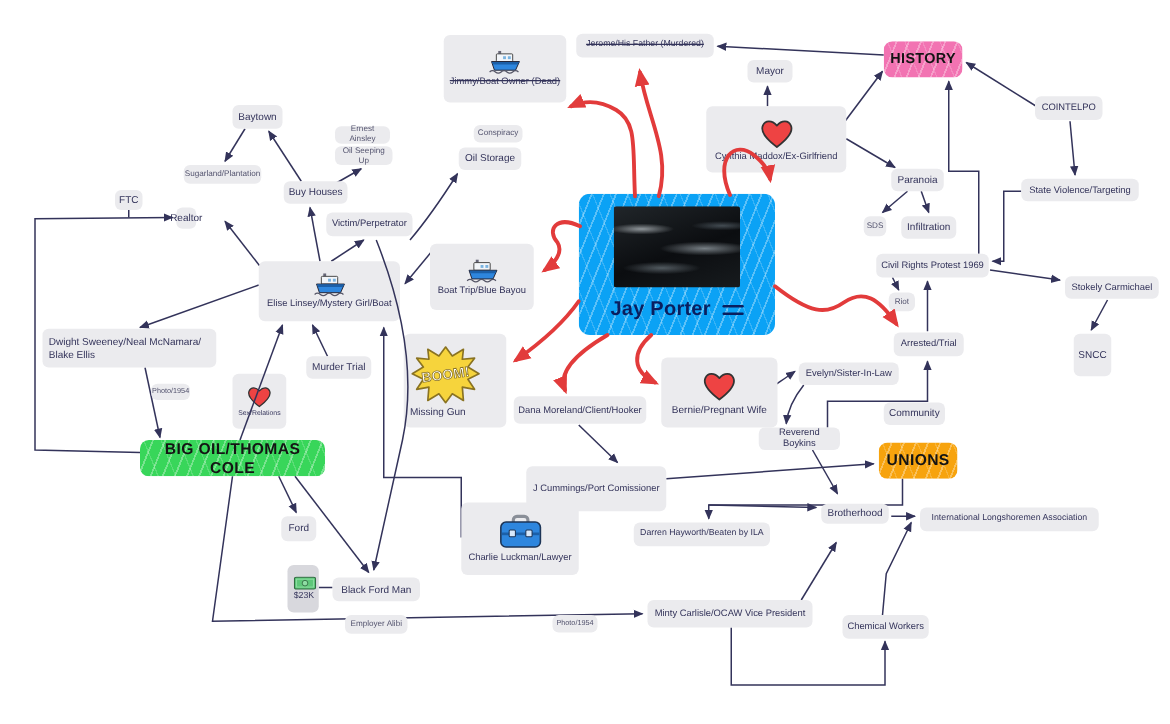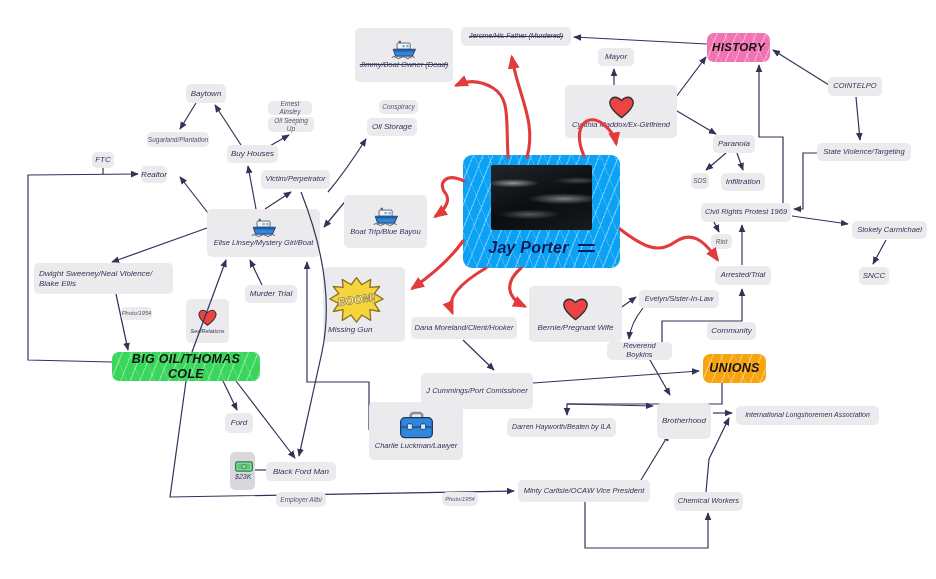--- a/index.html
+++ b/index.html
@@ -5,21 +5,21 @@
   html,body{margin:0;padding:0;background:#fff;}
   body{font-family:"Liberation Sans",sans-serif;}
   #canvas{position:relative;width:936px;height:579px;background:#ffffff;overflow:hidden;}
   svg.edge-layer{position:absolute;left:0;top:0;width:936px;height:579px;pointer-events:none;}
   #edges-svg{z-index:1;}
   #edges-svg-top{z-index:4;}
   .edge{fill:none;}
   .edge.dark{stroke:#33335a;stroke-width:1.2;}
   .edge.red{stroke:#e23b3b;stroke-width:3.1;stroke-linecap:round;}
   .node{position:absolute;z-index:2;background:#ebebee;border-radius:5px;display:flex;flex-direction:column;
-        align-items:center;justify-content:center;gap:1px;color:#33335a;box-sizing:border-box;padding:2px 3px;font-style:italic;}
+        align-items:center;justify-content:center;gap:1px;color:#33335a;box-sizing:border-box;padding:2px 3px;}
   .node .lbl{line-height:1.18;text-align:center;white-space:pre-line;font-size:8px;}
   .v-small{color:#54546f;}
   .v-small .lbl{font-size:6.5px;}
   .strike{text-decoration:line-through;}
   .align-left{align-items:flex-start;padding-left:5px;}
   .align-left .lbl{text-align:left;}
   .icon{display:flex;align-items:center;justify-content:center;line-height:0;}
   .v-pink,.v-green,.v-orange,.v-blue{
     background-image:
       repeating-linear-gradient(112deg, rgba(255,255,255,.33) 0 1.4px, rgba(255,255,255,0) 1.4px 9px),
@@ -170,21 +170,21 @@
     </div>
     <div class="node v-small" style="left: 147px; top: 132px; width: 62px; height: 15px;">
       <span class="lbl">Sugarland/Plantation</span>
     </div>
     <div class="node v-default" style="left: 227px; top: 145px; width: 51px; height: 18px;">
       <span class="lbl">Buy Houses</span>
     </div>
     <div class="node v-default" style="left: 92px; top: 152px; width: 22px; height: 16px;">
       <span class="lbl">FTC</span>
     </div>
-    <div class="node v-default" style="left: 141px; top: 166px; width: 26px; height: 17px;">
+    <div class="node v-default" style="left: 141px; top: 166px; width: 16px; height: 17px;">
       <span class="lbl">Realtor</span>
     </div>
     <div class="node v-default" style="left: 261px; top: 170px; width: 69px; height: 19px;">
       <span class="lbl" style="font-size: 7.5px;">Victim/Perpetrator</span>
     </div>
     <div class="node v-small" style="left: 379px; top: 100px; width: 39px; height: 14px;">
       <span class="lbl">Conspiracy</span>
     </div>
     <div class="node v-default" style="left: 367px; top: 118px; width: 50px; height: 18px;">
       <span class="lbl">Oil Storage</span>
@@ -203,21 +203,21 @@
     </div>
     <div class="node v-default" style="left: 701px; top: 203px; width: 90px; height: 19px;">
       <span class="lbl" style="font-size: 7.5px;">Civil Rights Protest 1969</span>
     </div>
     <div class="node v-default" style="left: 852px; top: 221px; width: 75px; height: 18px;">
       <span class="lbl" style="font-size: 7.5px;">Stokely Carmichael</span>
     </div>
     <div class="node v-small" style="left: 711px; top: 234px; width: 21px; height: 15px;">
       <span class="lbl">Riot</span>
     </div>
-    <div class="node v-default" style="left: 859px; top: 267px; width: 30px; height: 18px;">
+    <div class="node v-default" style="left: 859px; top: 267px; width: 30px; height: 34px;">
       <span class="lbl">SNCC</span>
     </div>
     <div class="node v-default" style="left: 715px; top: 266px; width: 56px; height: 19px;">
       <span class="lbl" style="font-size: 7.5px;">Arrested/Trial</span>
     </div>
     <div class="node v-default" style="left: 207px; top: 209px; width: 113px; height: 48px;">
       <span class="icon">
         <svg viewBox="0 0 40 26" width="32" height="20">
           <rect x="13" y="1" width="3" height="5" fill="#667"></rect>
           <rect x="11" y="4" width="17" height="8" rx="1" fill="#f2f5f9" stroke="#444" stroke-width="1"></rect>
@@ -241,21 +241,21 @@
           <path d="M6.5,12.5 L34.5,12.5 L33.4,15 L7.6,15 Z" fill="#1b5fa8"></path>
           <path d="M4,22.8 q3,-2.6 6,0 q3,2.6 6,0 q3,-2.6 6,0 q3,2.6 6,0 q3,-2.6 6,0" fill="none" stroke="#556" stroke-width="1.3"></path>
         </svg>
       </span>
       <span class="lbl" style="font-size: 7.5px;">Boat Trip/Blue Bayou</span>
     </div>
     <div class="node v-default" style="left: 245px; top: 285px; width: 52px; height: 18px;">
       <span class="lbl">Murder Trial</span>
     </div>
     <div class="node v-default align-left" style="left: 34px; top: 263px; width: 139px; height: 31px;">
-      <span class="lbl">Dwight Sweeney/Neal Violence/
+      <span class="lbl">Dwight Sweeney/Neal McNamara/
 Blake Ellis</span>
     </div>
     <div class="node v-small" style="left: 121px; top: 307px; width: 31px; height: 13px;">
       <span class="lbl" style="font-size: 5.8px;">Photo/1954</span>
     </div>
     <div class="node v-default" style="left: 186px; top: 299px; width: 43px; height: 44px;">
       <span class="icon">
         <svg viewBox="0 0 24 22" width="21" height="19">
           <path d="M12 20 C4 14 1 9 2.5 5.5 C4 2 8.5 1.5 12 5.5 C15.5 1.5 20 2 21.5 5.5 C23 9 20 14 12 20 Z" fill="#ee4343" stroke="#333" stroke-width="1.2" stroke-linejoin="round"></path>
         </svg>
@@ -333,21 +333,21 @@
     </div>
     <div class="node v-default" style="left: 507px; top: 418px; width: 109px; height: 19px;">
       <span class="lbl" style="font-size: 7px;">Darren Hayworth/Beaten by ILA</span>
     </div>
     <div class="node v-default" style="left: 518px; top: 480px; width: 132px; height: 22px;">
       <span class="lbl" style="font-size: 7.5px;">Minty Carlisle/OCAW Vice President</span>
     </div>
     <div class="node v-small" style="left: 442px; top: 492px; width: 36px; height: 14px;">
       <span class="lbl" style="font-size: 5.8px;">Photo/1954</span>
     </div>
-    <div class="node v-default" style="left: 657px; top: 403px; width: 54px; height: 36px;">
+    <div class="node v-default" style="left: 657px; top: 403px; width: 54px; height: 16px;">
       <span class="lbl">Brotherhood</span>
     </div>
     <div class="node v-default" style="left: 736px; top: 406px; width: 143px; height: 19px;">
       <span class="lbl" style="font-size: 7px;">International Longshoremen Association</span>
     </div>
     <div class="node v-default" style="left: 674px; top: 492px; width: 69px; height: 19px;">
       <span class="lbl" style="font-size: 7.5px;">Chemical Workers</span>
     </div>
   </div>
 

